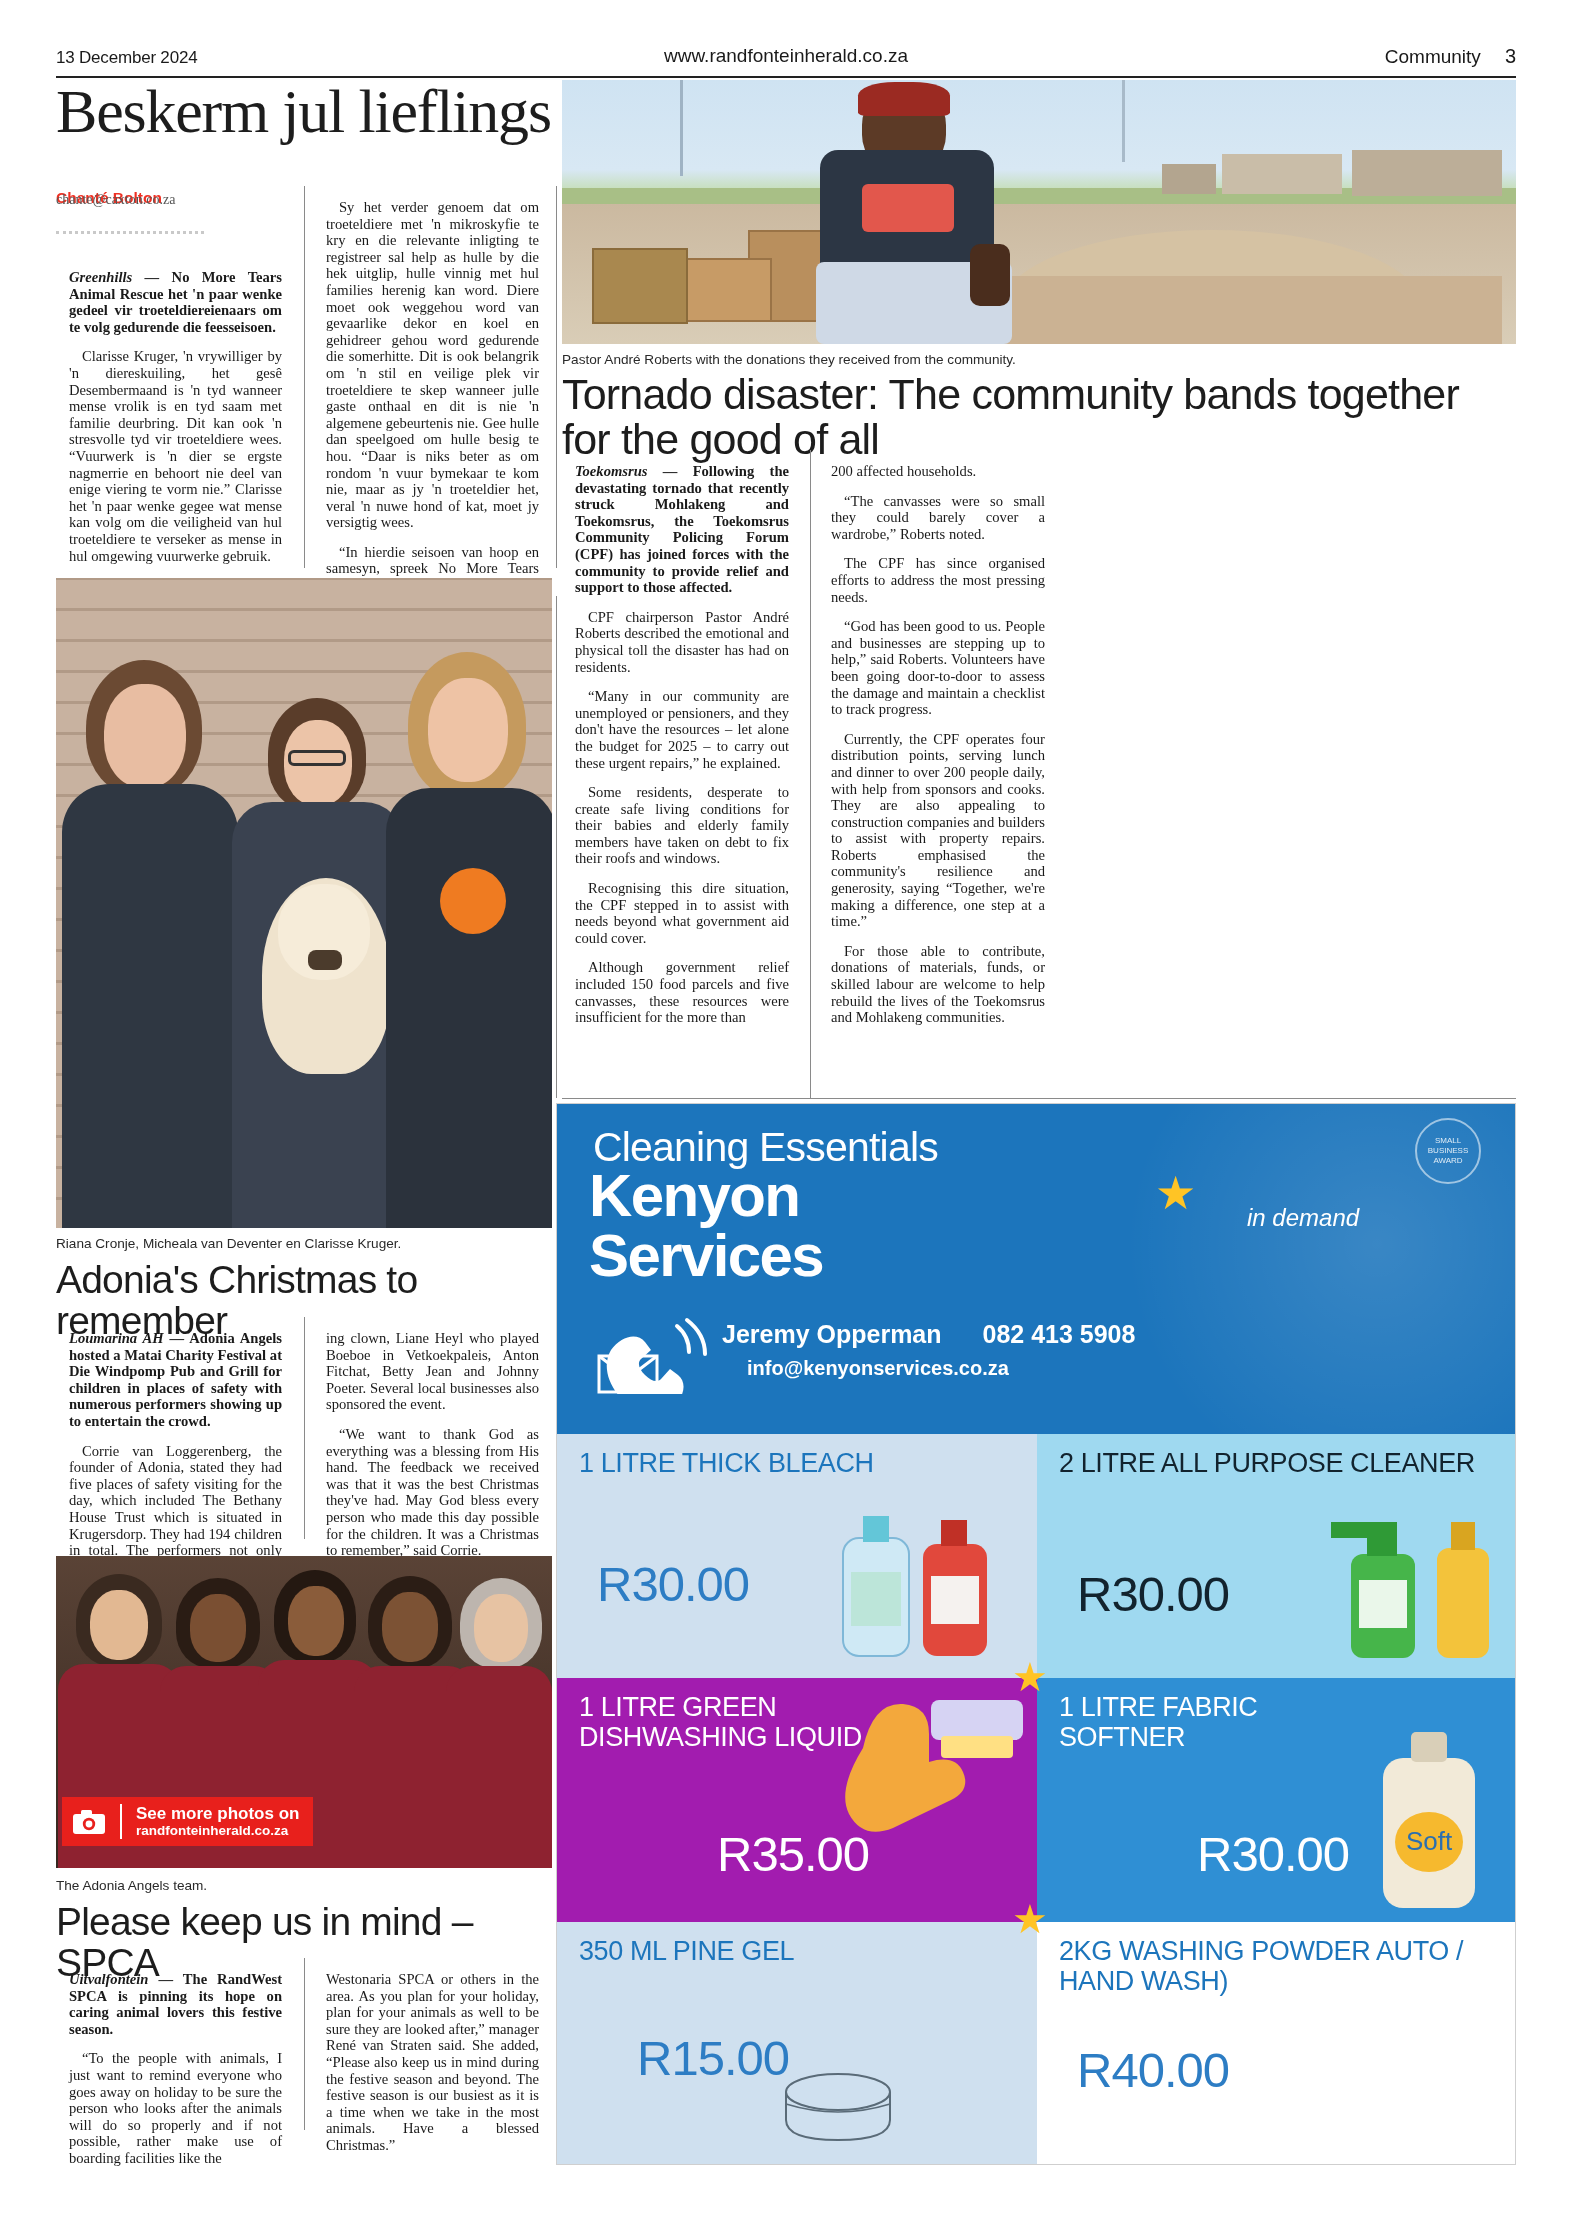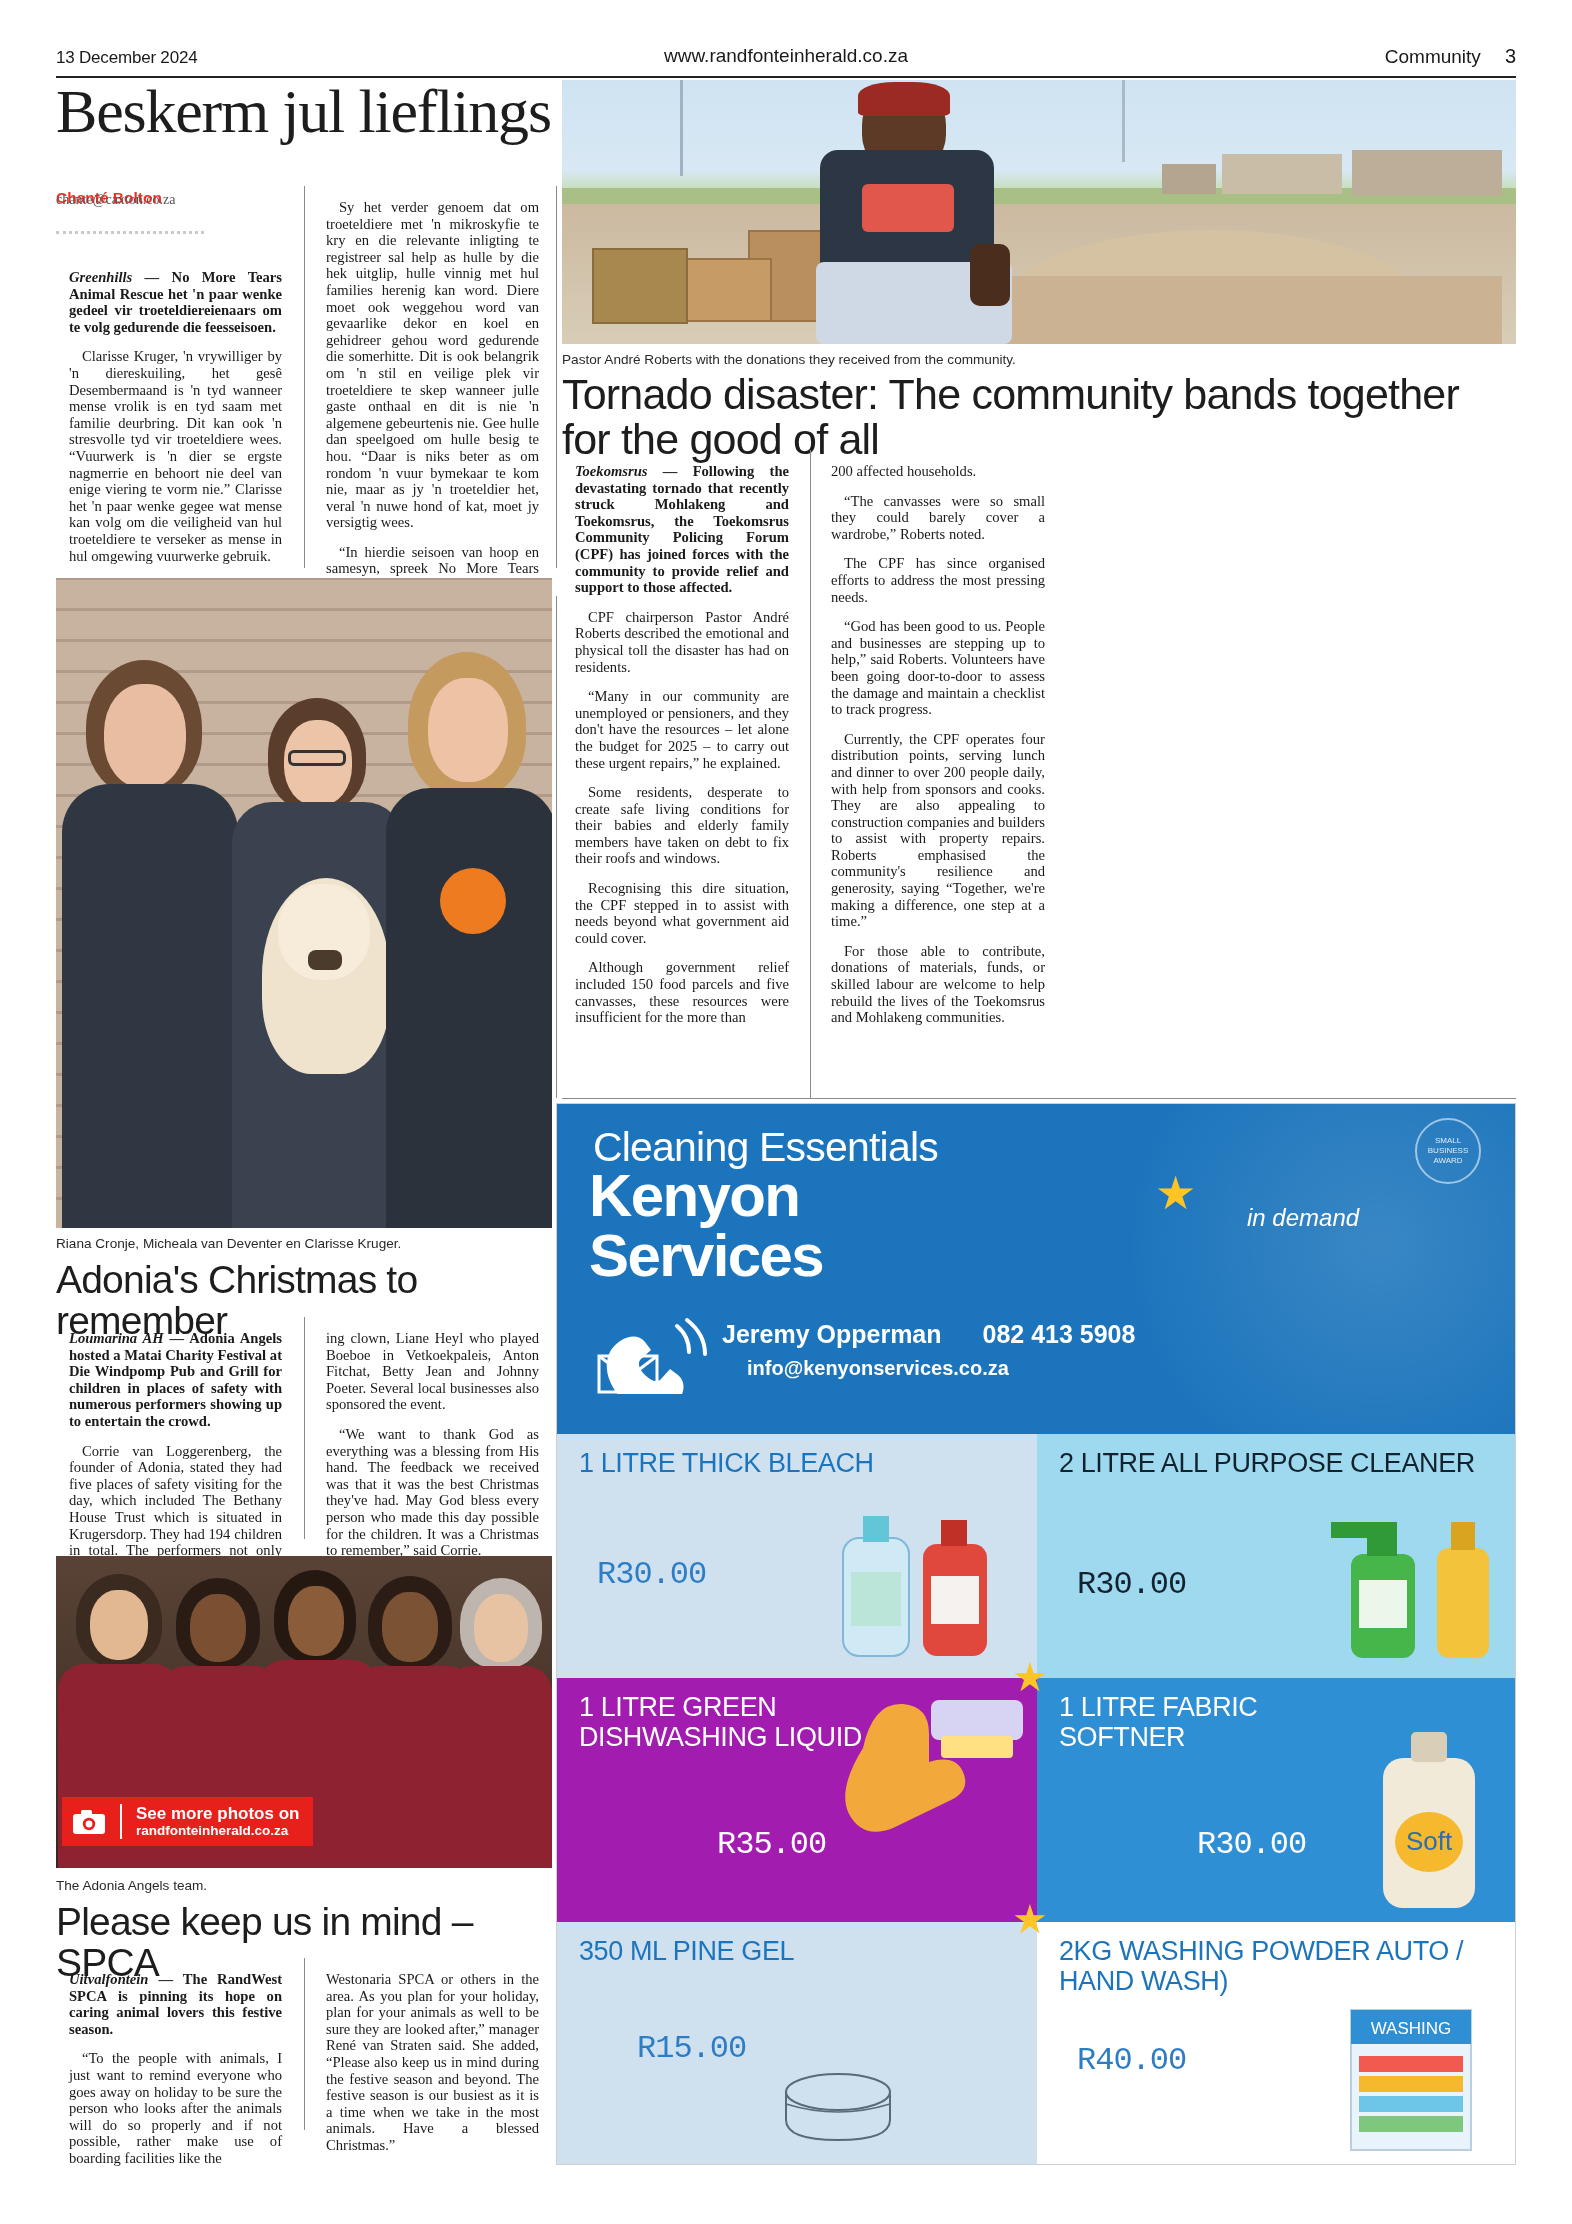--- a/index.html
+++ b/index.html
@@ -122,21 +122,21 @@
     border: 2px solid rgba(255,255,255,.55); border-radius: 50%; color: rgba(255,255,255,.85);
     font-size: 8px; display:flex; align-items:center; justify-content:center; text-align:center; line-height:10px;}
   .ad-contact { position: absolute; left: 165px; top: 216px; color: #fff; font-weight: bold; font-size: 25px; }
   .ad-mail { position: absolute; left: 190px; top: 253px; color: #fff; font-weight: bold; font-size: 20px; }
   .ad-phone-icon { position: absolute; left: 40px; top: 212px; width: 110px; height: 78px; }
 
   .ad-grid { position: absolute; left: 0; top: 330px; width: 960px; height: 732px; }
   .tile { position: absolute; overflow: hidden; }
   .tile .tlabel { position: absolute; left: 22px; top: 14px; font-weight: normal;
      font-size: 27px; line-height: 30px; letter-spacing: -0.4px; }
-  .tile .tprice { position: absolute; left: 40px; font-size: 32px; letter-spacing: -1px; font-family: Liberation Mono, monospace; }
+  .tile .tprice { position: absolute; left: 40px; font-size: 49px; letter-spacing: -1px; }
   .tile .art { position: absolute; right: 10px; bottom: 6px; }
 
   .ad-deco-star { position: absolute; z-index: 5; color: #ffc425; font-size: 40px; }
 </style>
 </head>
 <body>
 
 <div class="page">
 
   <div class="masthead">
@@ -415,31 +415,20 @@
             <ellipse cx="65" cy="30" rx="52" ry="18" fill="none" stroke="#5a6b78" stroke-width="2"></ellipse>
             <path d="M13 30 L13 58 q0 20 52 20 q52 0 52 -20 L117 30" fill="none" stroke="#5a6b78" stroke-width="2"></path>
             <path d="M13 42 q52 16 104 0" fill="none" stroke="#5a6b78" stroke-width="1.6"></path>
           </svg>
         </div>
       </div>
 
       <div class="tile" style="left:480px; top:488px; width:480px; height:244px; background:#ffffff;">
         <div class="tlabel" style="color:#1c75bc; width:430px;">2KG WASHING POWDER AUTO / HAND WASH)</div>
         <div class="tprice" style="top:120px; color:#2d7dc4;">R40.00</div>
-        <div class="art" style="right:14px; bottom:2px;">
-          <svg width="170" height="170" viewBox="0 0 170 170" aria-hidden="true">
-            <rect x="18" y="20" width="120" height="140" fill="#e9f3fb" stroke="#b9cfe0" stroke-width="2"></rect>
-            <rect x="18" y="20" width="120" height="34" fill="#2f8fd4"></rect>
-            <text x="78" y="44" font-size="17" text-anchor="middle" fill="#fff" font-family="sans-serif">WASHING</text>
-            <rect x="26" y="66" width="104" height="16" fill="#f05a4f"></rect>
-            <rect x="26" y="86" width="104" height="16" fill="#f6b92e"></rect>
-            <rect x="26" y="106" width="104" height="16" fill="#6dc5e8"></rect>
-            <rect x="26" y="126" width="104" height="16" fill="#7ec87e"></rect>
-          </svg>
-        </div>
       </div>
 
       <div class="ad-deco-star" style="left:455px; top:220px;">★</div>
       <div class="ad-deco-star" style="left:455px; top:462px;">★</div>
     </div>
   </div>
 
 </div>
 
 </body></html>

